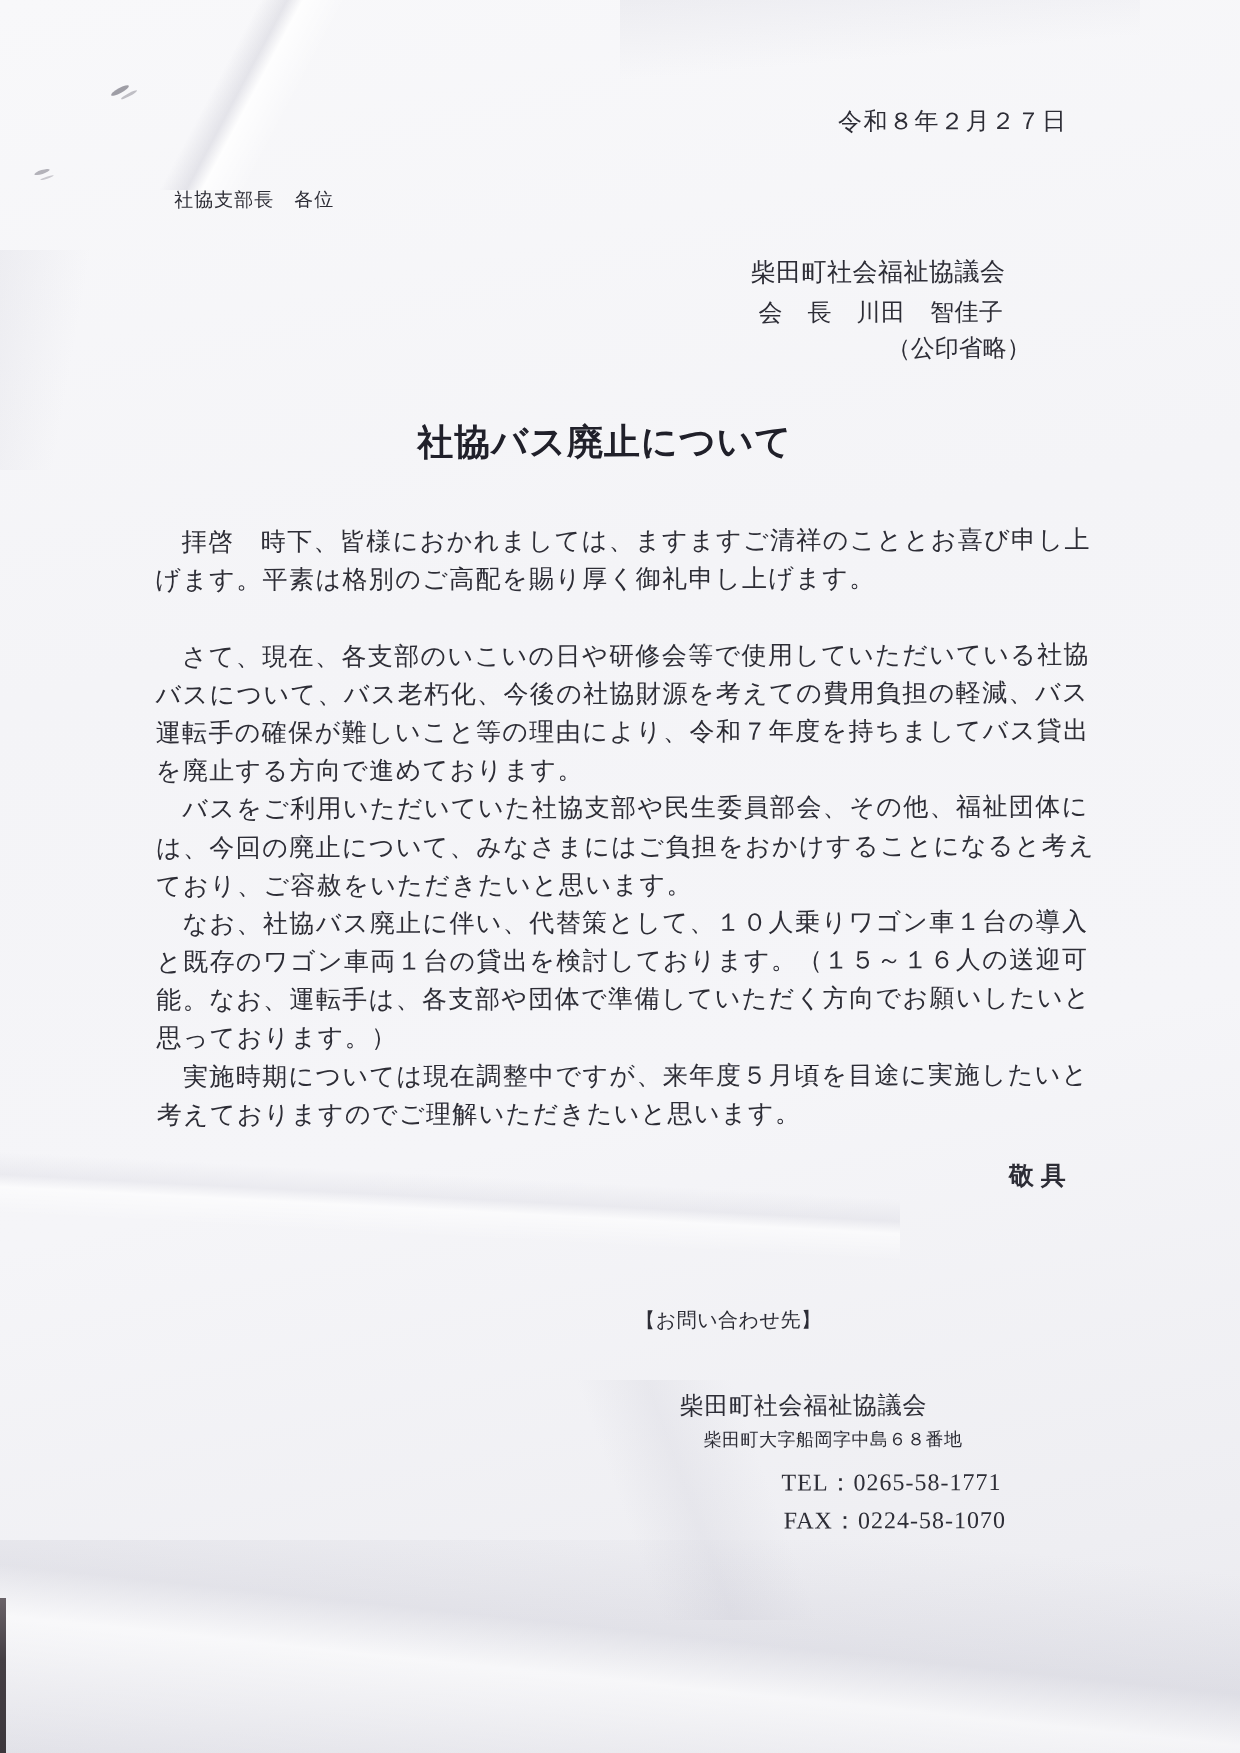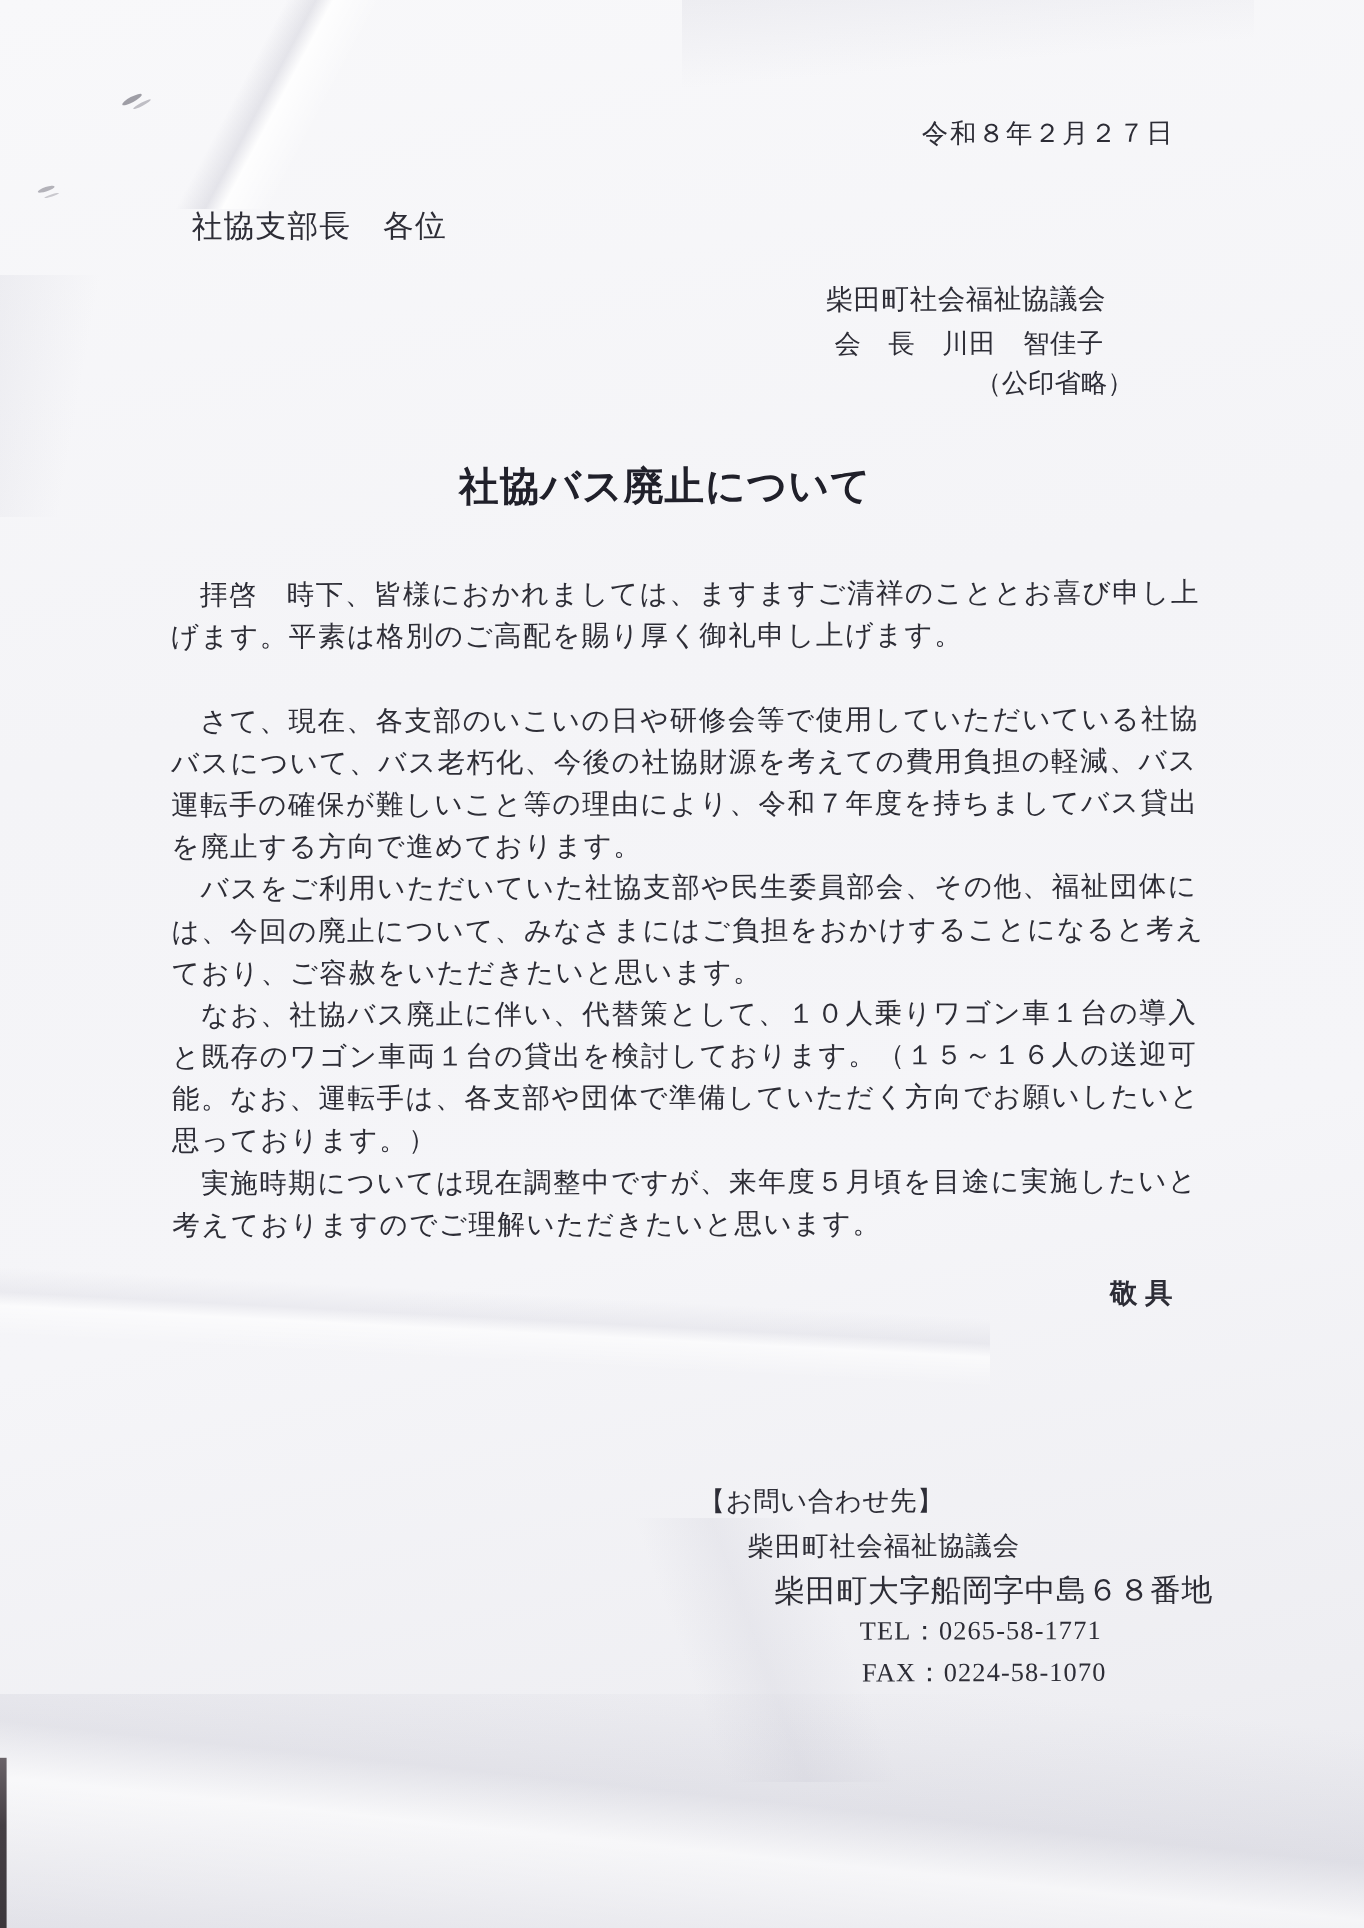--- a/index.html
+++ b/index.html
@@ -19,36 +19,36 @@
     color: #2d2d36;
   }
   .content {
     position: absolute;
     inset: 0;
     transform: rotate(-0.15deg);
   }
   .abs { position: absolute; white-space: pre; }
 
   .date            { top: 106px;  left: 840px;  font-size: 24px; letter-spacing: 1.5px; }
-  .addressee       { top: 186px;  left: 176px;  font-size: 28px; letter-spacing: 1px; }
+  .addressee       { top: 186px;  left: 176px;  font-size: 19px; letter-spacing: 1px; }
   .sender-org      { top: 256px;  left: 752px;  font-size: 25px; letter-spacing: 0.5px; }
   .sender-president{ top: 297px;  left: 760px;  font-size: 24px; letter-spacing: 0.5px; }
   .sender-seal     { top: 333px;  left: 888px;  font-size: 24px; }
   .doc-title {
     top: 418px; left: 0; width: 1212px; text-align: center;
     font-size: 36px; font-weight: bold; letter-spacing: 1px; color: #20202a;
   }
   .body-block { position: absolute; top: 522px; left: 156px; width: 945px; font-size: 25px; }
   .body-line  { height: 38.2px; line-height: 38.2px; white-space: pre; letter-spacing: 1.4px; }
 
   .closing         { top: 1160px; left: 1008px; font-size: 25px; letter-spacing: 7px; font-weight: bold; }
 
-  .contact-heading { top: 1349px; left: 634px;  font-size: 24px; letter-spacing: 0.5px; }
+  .contact-heading { top: 1307px; left: 634px;  font-size: 20px; letter-spacing: 0.5px; }
   .contact-org     { top: 1390px; left: 678px;  font-size: 24px; letter-spacing: 0.8px; }
-  .contact-address { top: 1428px; left: 702px;  font-size: 28px; letter-spacing: 0.5px; }
+  .contact-address { top: 1428px; left: 702px;  font-size: 18px; letter-spacing: 0.5px; }
   .contact-tel     { top: 1467px; left: 780px;  font-size: 24px; letter-spacing: 1px; }
   .contact-fax     { top: 1505px; left: 782px;  font-size: 24px; letter-spacing: 1px; text-align: center; }
 
   
   .crease { position: absolute; pointer-events: none; }
   .crease-top-left {
     top: -30px; left: 40px; width: 420px; height: 220px;
     background: linear-gradient(118deg, transparent 44%,
       rgba(160,160,178,0.22) 49%, rgba(255,255,255,0.85) 52%, transparent 60%);
   }

